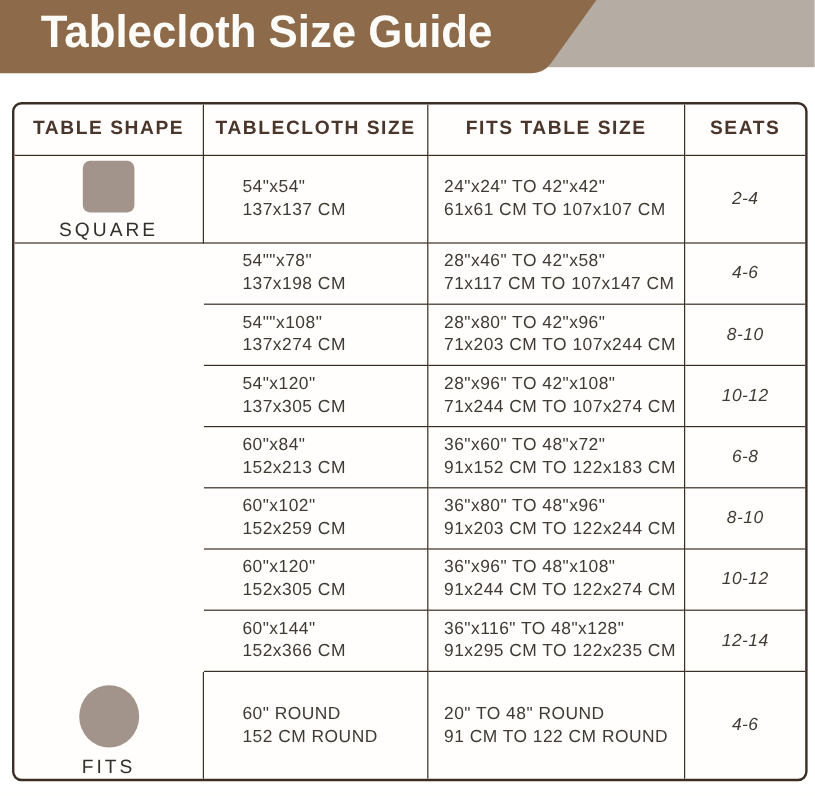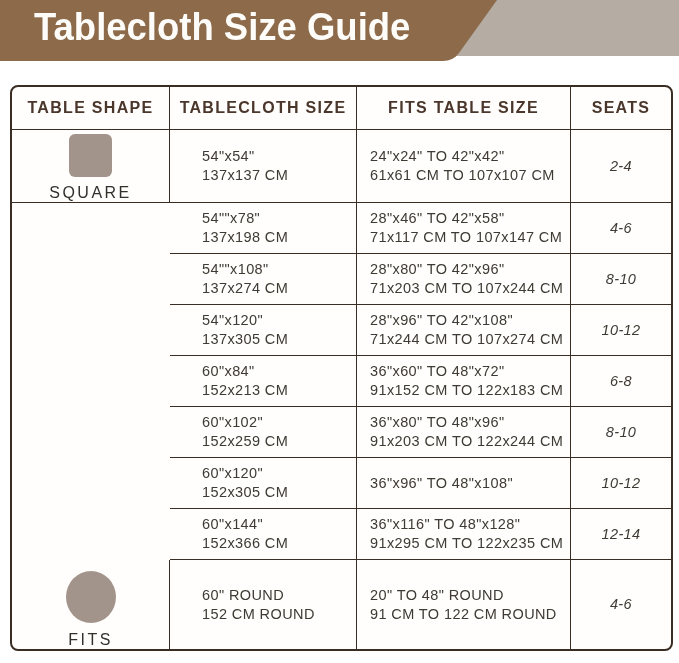--- a/index.html
+++ b/index.html
@@ -150,20 +150,21 @@
   <div class="cell data-cell seats gr7 gc4 no-br">
     <span>8-10</span>
   </div>
 
   <div class="cell data-cell cloth gr8 gc2">
     <span>60"x120"</span>
     <span>152x305 CM</span>
   </div>
   <div class="cell data-cell fits gr8 gc3">
     <span>36"x96" TO 48"x108"</span>
+    <span>91x244 CM TO 122x274 CM</span>
   </div>
   <div class="cell data-cell seats gr8 gc4 no-br">
     <span>10-12</span>
   </div>
 
   <div class="cell data-cell cloth gr9 gc2">
     <span>60"x144"</span>
     <span>152x366 CM</span>
   </div>
   <div class="cell data-cell fits gr9 gc3">

